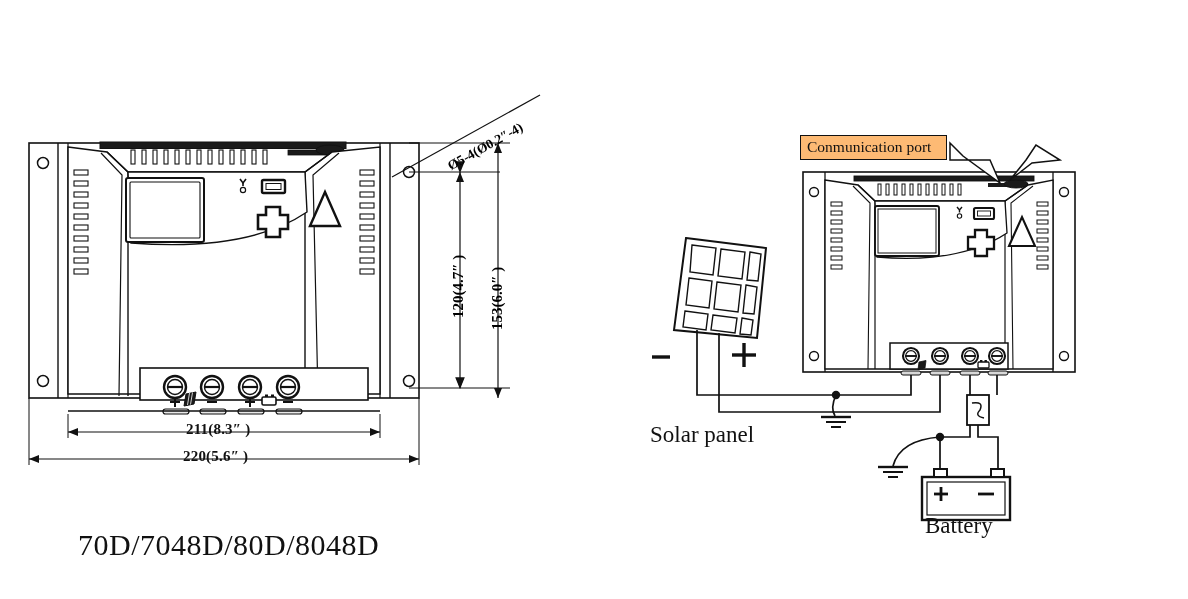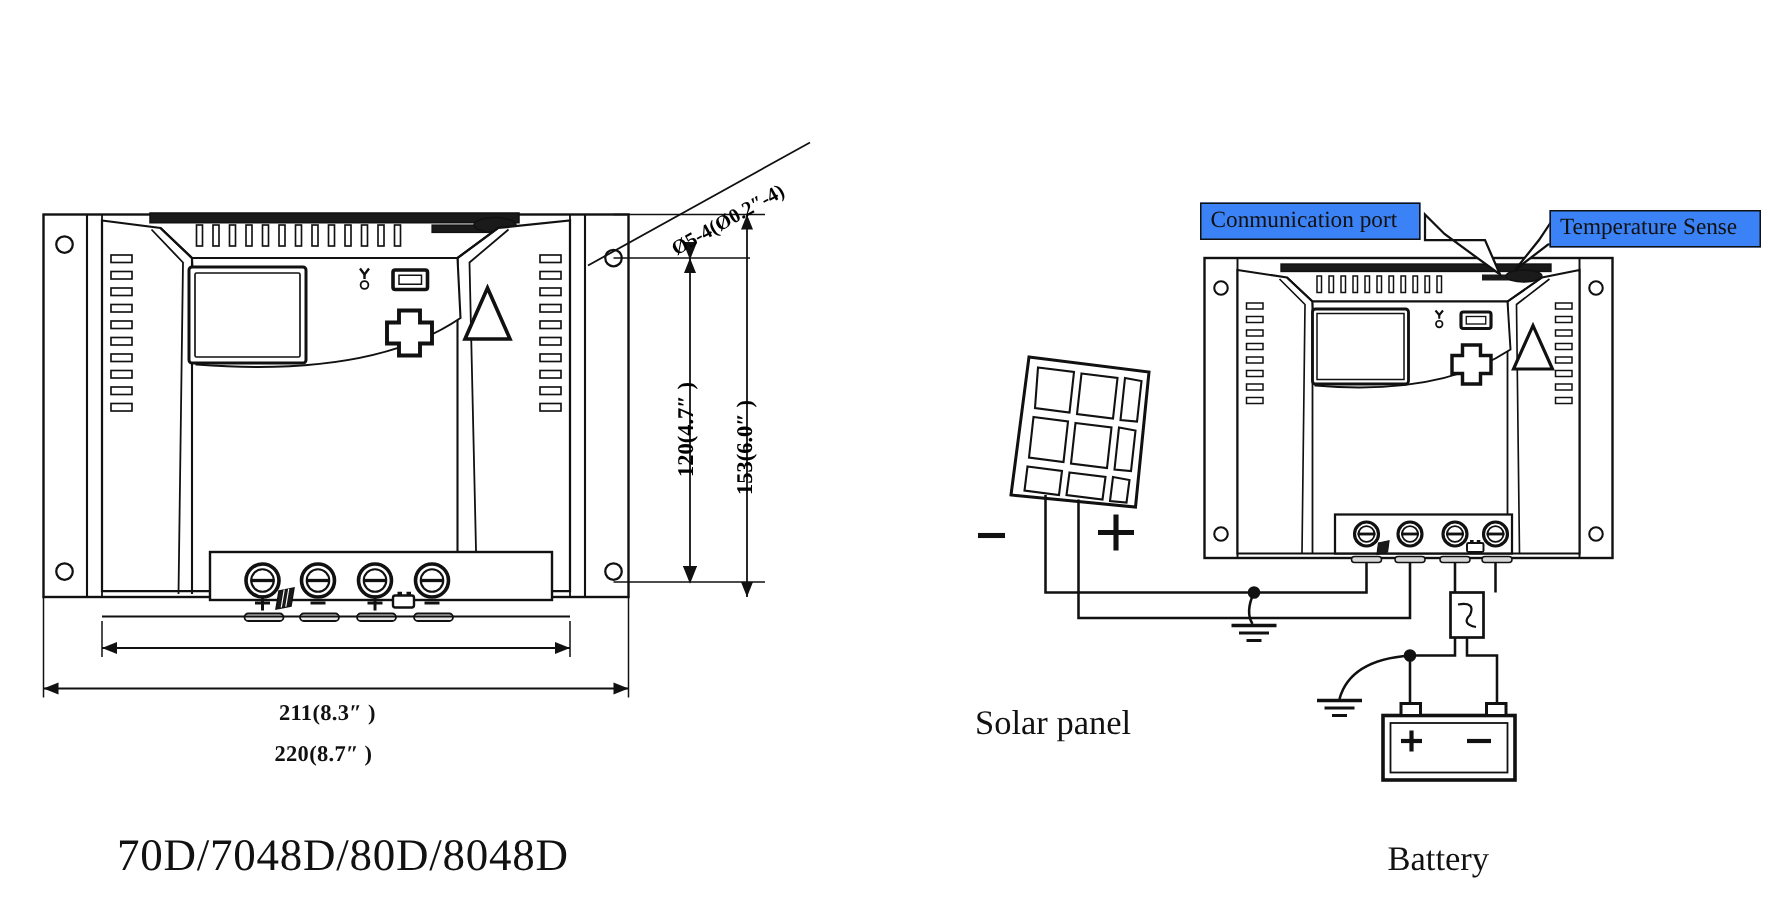--- a/index.html
+++ b/index.html
@@ -24,39 +24,38 @@
     left: 0;
     top: 0;
     width: 1188px;
     height: 599px;
   }
   .txt {
     position: absolute;
     white-space: pre;
     font-family: "Liberation Serif", serif;
     color: #111;
-    margin-top: 47px;
   }
   .dim-label {
     font-weight: bold;
     font-size: 15px;
     letter-spacing: .2px;
   }
   .model-label {
     font-size: 30px;
     letter-spacing: .5px;
   }
   .part-label {
     font-size: 23px;
     text-align: right;
   }
   .callout-box {
     position: absolute;
     border: 1.6px solid #111;
-    background: #3b82f6;
+    background: #fdba74;
     font-size: 15.5px;
     font-family: "Liberation Serif", serif;
     padding: 2px 15px 3px 6px;
     line-height: 1.15;
     white-space: nowrap;
     color: #111;
   }
   .rot-label {
     position: absolute;
     font-weight: bold;
@@ -482,23 +481,22 @@
       </g>
     </g>
   </svg>
 
   <div class="rot-label" style="left:445px; top:160px; transform: rotate(-29deg);">Ø5-4(Ø0.2″-4)</div>
 
   <div class="vrot" style="left:450px; top:318px;">120(4.7″ )</div>
   <div class="vrot" style="left:489px; top:330px;">153(6.0″ )</div>
 
   <div class="txt dim-label" style="left:186px; top:421px;">211(8.3″ )</div>
-  <div class="txt dim-label" style="left:183px; top:448px;">220(8.7″ )</div>
-
-  <div class="txt model-label" style="left:78px; top:507px;">70D/7048D/80D/8048D</div>
+  <div class="txt dim-label" style="left:183px; top:448px;">220(5.6″ )</div>
+
+  <div class="txt model-label" style="left:78px; top:528px;">70D/7048D/80D/8048D</div>
 
   <div class="callout-box" style="left:800px; top:135px;">Conmunication port</div>
-  <div class="callout-box" style="left:1033px; top:140px;">Temperature Sense</div>
 
   <div class="txt part-label" style="left:650px; top:422px;">Solar panel</div>
   <div class="txt part-label" style="left:925px; top:513px;">Battery</div>
 
 </div>
 
 </body></html>

